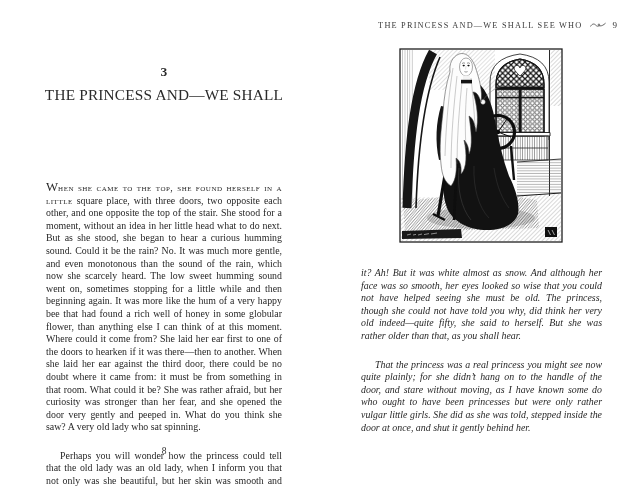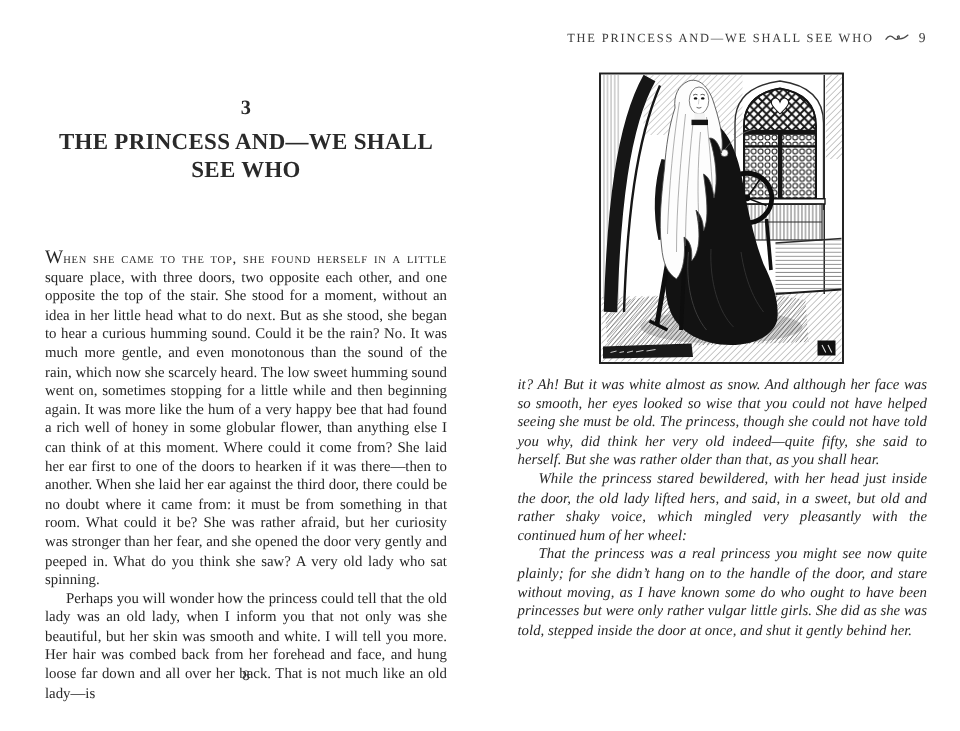--- a/index.html
+++ b/index.html
@@ -11,26 +11,26 @@
   .page{position:absolute;top:0;height:487px;}
   .page-left{left:30px;width:268px;}
   .page-right{left:345px;width:273px;}
 
   .chapter-number{
     position:absolute;top:64px;left:0;width:100%;text-align:center;
     font-size:13.5px;font-weight:700;color:#2a2a2a;letter-spacing:.3px;
   }
   .chapter-title{
     position:absolute;top:86px;left:0;width:100%;text-align:center;
-    font-size:15.3px;line-height:18.5px;font-weight:700;color:#2a2a2a;letter-spacing:.2px;
+    font-size:15.3px;line-height:18.5px;font-weight:400;color:#2a2a2a;letter-spacing:.2px;
   }
 
   .body-text{position:absolute;left:0;width:100%;font-size:9.9px;line-height:12.6px;
     text-align:justify;color:#272727;}
-  .body-text p{margin:0;padding:0;}
+  .body-text p{margin:16px;padding:0;}
   .body-text p.indent{text-indent:14px;}
   .page-left .body-text{top:165px;}
   .page-right .body-text{top:251px;font-style:italic;}
 
   .initial{font-size:12.8px;}
   .smallcaps{font-variant:small-caps;letter-spacing:.5px;}
 
   .folio{
     position:absolute;top:446px;left:0;width:100%;text-align:center;
     font-size:9.5px;color:#2e2e2e;
@@ -50,21 +50,20 @@
 </style>
 </head>
 <body>
 
 <div class="spread">
 
   <section class="page page-left">
     <div class="chapter-number">3</div>
     <div class="chapter-title">
       <div>THE PRINCESS AND—WE SHALL</div>
-      <div>SEE WHO</div>
     </div>
     <div class="body-text">
       <p><span class="initial">W</span><span class="smallcaps">hen she came to the top, she found herself in a little</span><span> square place, with three doors, two opposite each other, and one opposite the top of the stair. She stood for a moment, without an idea in her little head what to do next. But as she stood, she began to hear a curious humming sound. Could it be the rain? No. It was much more gentle, and even monotonous than the sound of the rain, which now she scarcely heard. The low sweet humming sound went on, sometimes stopping for a little while and then beginning again. It was more like the hum of a very happy bee that had found a rich well of honey in some globular flower, than anything else I can think of at this moment. Where could it come from? She laid her ear first to one of the doors to hearken if it was there—then to another. When she laid her ear against the third door, there could be no doubt where it came from: it must be from something in that room. What could it be? She was rather afraid, but her curiosity was stronger than her fear, and she opened the door very gently and peeped in. What do you think she saw? A very old lady who sat spinning.</span></p>
       <p class="indent">Perhaps you will wonder how the princess could tell that the old lady was an old lady, when I inform you that not only was she beautiful, but her skin was smooth and white. I will tell you more. Her hair was combed back from her forehead and face, and hung loose far down and all over her back. That is not much like an old lady—is</p>
     </div>
     <div class="folio">8</div>
   </section>
 
   <section class="page page-right">
     <header class="running-head">
@@ -187,17 +186,16 @@
 
         <rect x="146" y="179" width="12" height="10" fill="#101010"></rect>
         <path d="M149,182 l2.5,5 m1.5,-5 l2.5,5" stroke="#e8e8e8" stroke-width="0.7" fill="none"></path>
 
         <rect x="1" y="1" width="162" height="193" fill="none" stroke="#1f1f1f" stroke-width="1.3"></rect>
       </svg>
     </figure>
 
     <div class="body-text">
       <p>it? Ah! But it was white almost as snow. And although her face was so smooth, her eyes looked so wise that you could not have helped seeing she must be old. The princess, though she could not have told you why, did think her very old indeed—quite fifty, she said to herself. But she was rather older than that, as you shall hear.</p>
-      <p class="indent">While the princess stared bewildered, with her head just inside the door, the old lady lifted hers, and said, in a sweet, but old and rather shaky voice, which mingled very pleasantly with the continued hum of her wheel:</p>
       <p class="indent">That the princess was a real princess you might see now quite plainly; for she didn’t hang on to the handle of the door, and stare without moving, as I have known some do who ought to have been princesses but were only rather vulgar little girls. She did as she was told, stepped inside the door at once, and shut it gently behind her.</p>
     </div>
   </section>
 </div>
 
 </body></html>

